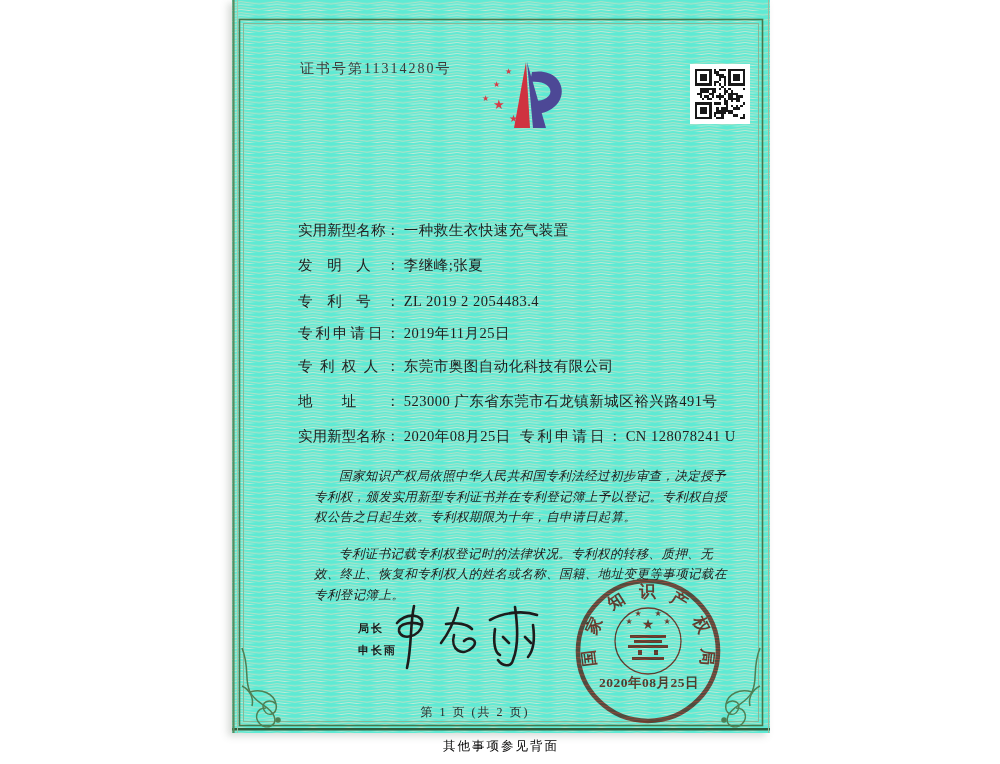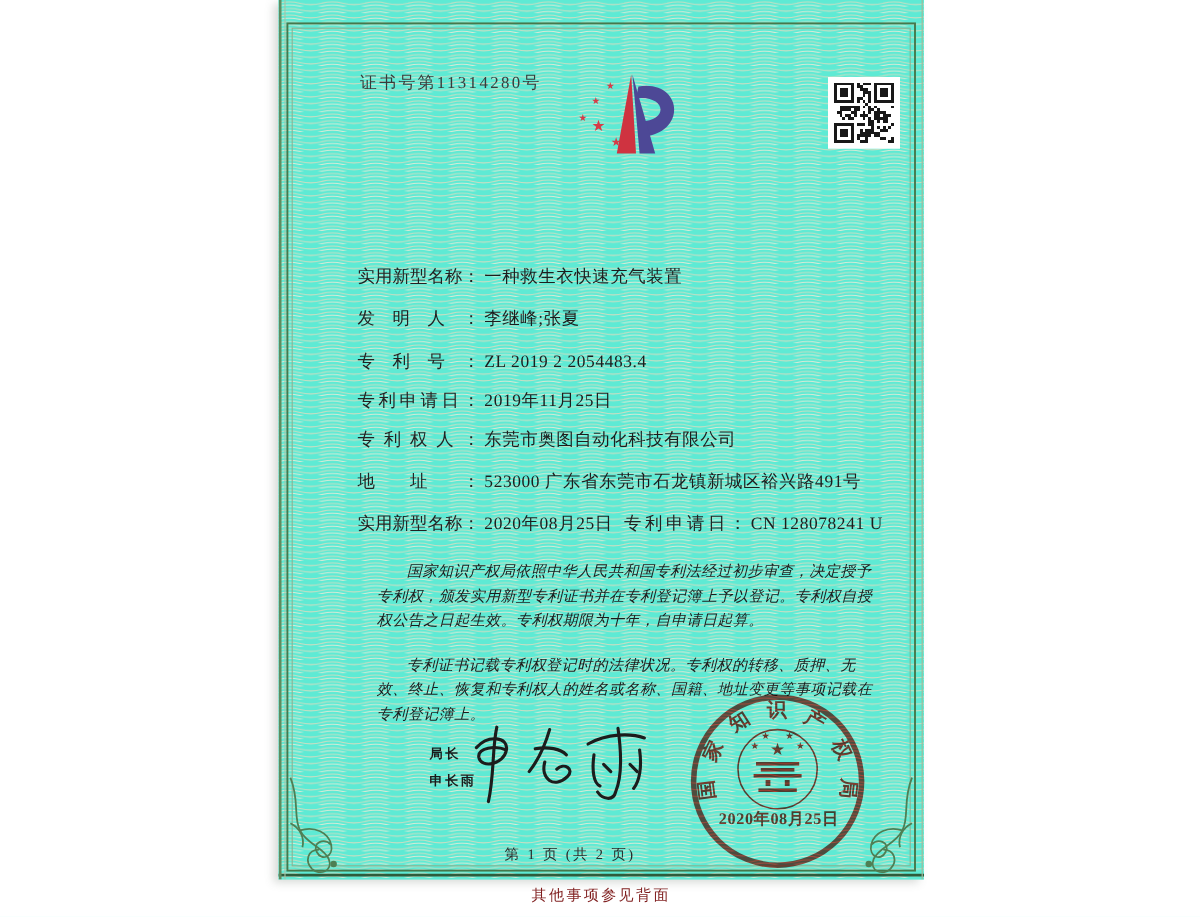--- a/index.html
+++ b/index.html
@@ -37,21 +37,21 @@
   .signer{position:absolute;left:86px;top:621px;font-family:"Liberation Sans","DejaVu Sans",sans-serif;font-weight:700;font-size:11px;color:#1a1a1a;margin-left:40px;}
   .signer div{margin-bottom:7px;letter-spacing:2px;}
   .signature{position:absolute;left:150px;top:594px;width:180px;height:82px;}
   .seal{position:absolute;left:334px;top:569px;width:164px;height:164px;mix-blend-mode:multiply;opacity:.93;}
   .page-foot{
     position:absolute;left:0;top:704px;width:462px;text-align:center;
     font-size:12px;letter-spacing:2px;color:#2a2a2a;margin-left:12px;
   }
   .back-note{
     position:absolute;left:232px;top:738px;width:538px;text-align:center;
-    font-size:12.5px;letter-spacing:2px;color:#7f1d1d;
+    font-size:12.5px;letter-spacing:2px;color:#000000;
   }
 </style>
 </head>
 <body>
 
 <div class="paper">
 
   <svg class="deco" viewBox="0 0 538 733" aria-hidden="true">
     <defs>
       <pattern id="gw" width="36" height="5.5" patternUnits="userSpaceOnUse">

